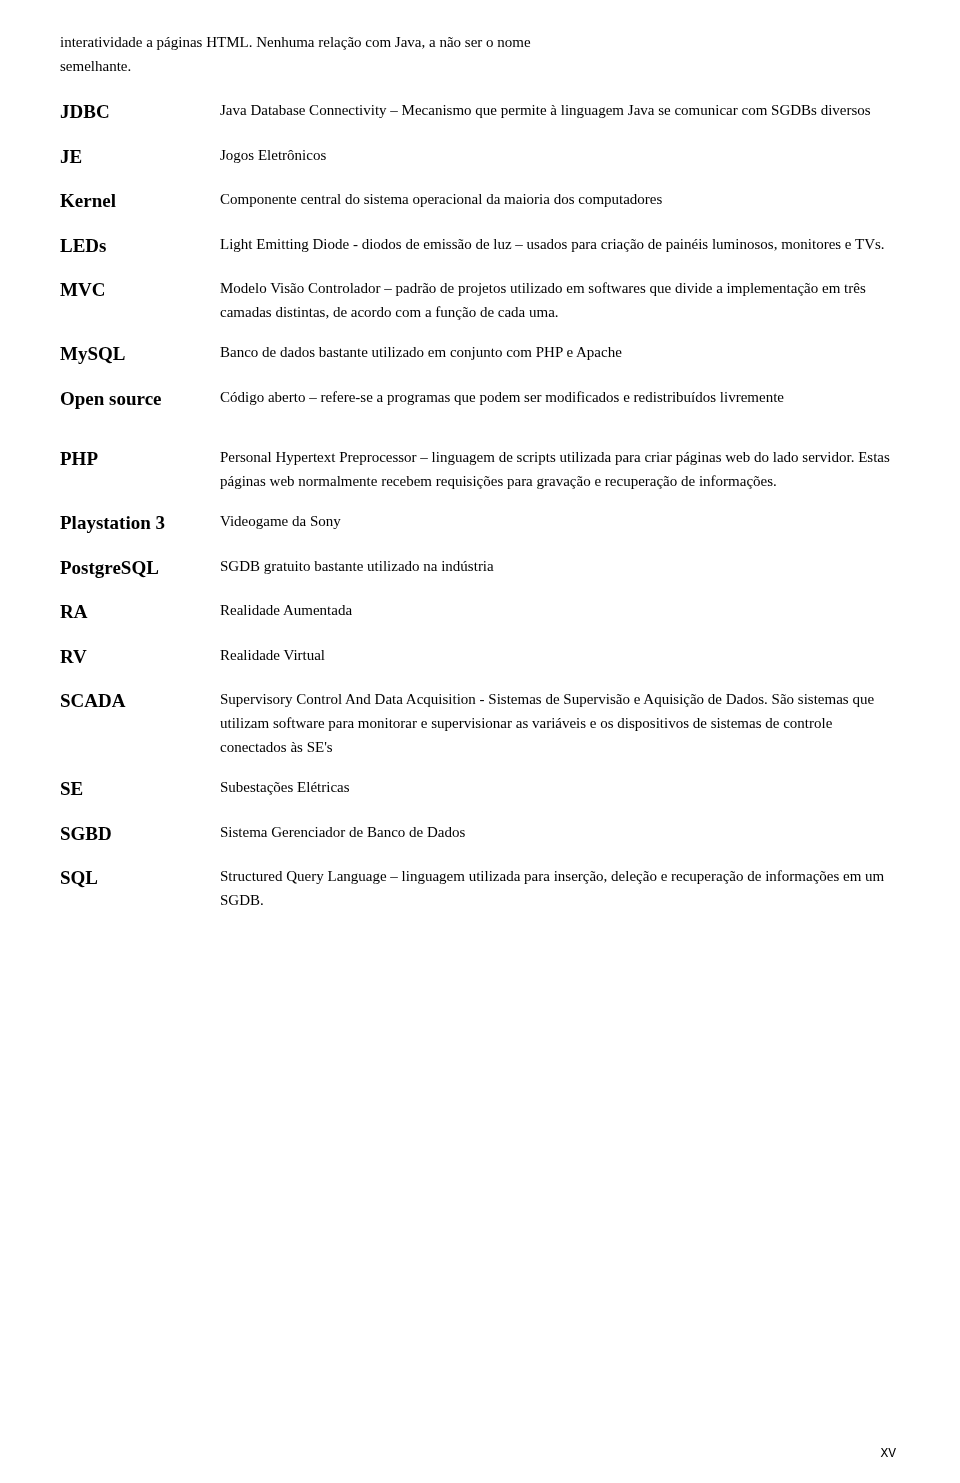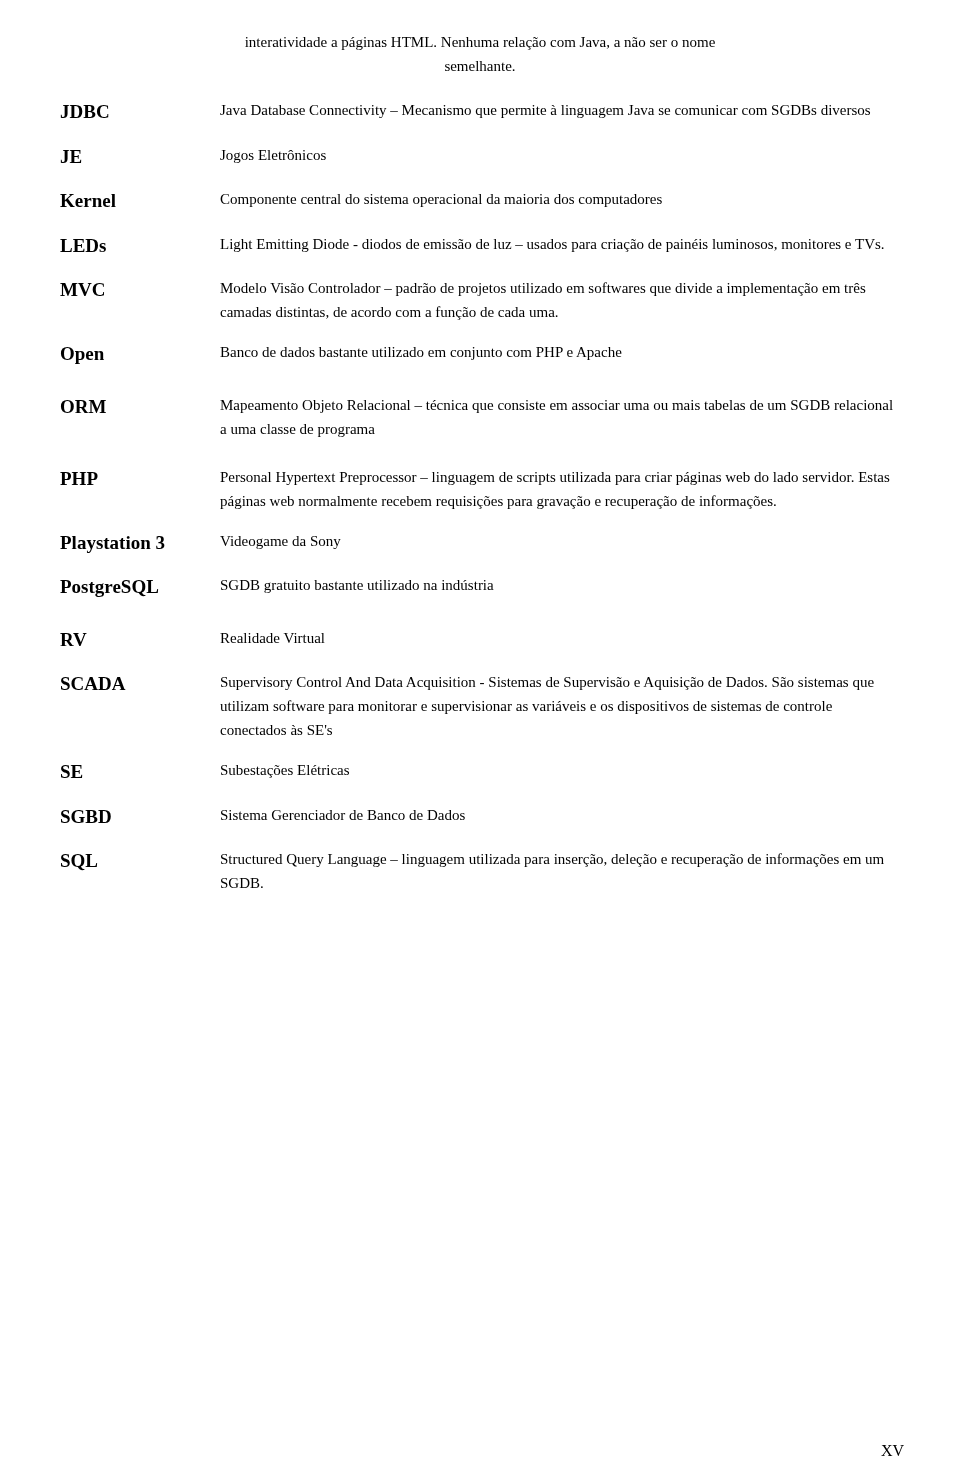--- a/index.html
+++ b/index.html
@@ -50,29 +50,28 @@
       vertical-align: top;
       margin-left: 31px;
     }
 
     .intro-text {
       margin-bottom: 16px;
       font-family: Georgia, 'Times New Roman', serif;
       font-size: 15px;
       line-height: 1.6;
       text-indent: 0;
-      text-align: center;
     }
 
     .page-number {
       position: absolute;
       bottom: 20px;
-      right: 56px;
-      font-family: Liberation Serif, serif;
-      font-size: 16px;
+      right: 64px;
+      font-family: Liberation Mono, monospace;
+      font-size: 13px;
     }
 
     em {
       font-style: italic;
     }
 
     .spacer-row td {
       height: 6px;
     }
   </style>
@@ -120,34 +119,34 @@
       </tr>
       <tr>
         <td class="term-cell">MVC</td>
         <td class="def-cell">Modelo Visão Controlador – padrão de projetos utilizado em softwares que divide a implementação em três camadas distintas, de acordo com a função de cada uma.</td>
       </tr>
       <tr class="spacer-row">
         <td></td>
         <td></td>
       </tr>
       <tr>
-        <td class="term-cell">Open</td>
+        <td class="term-cell">MySQL</td>
         <td class="def-cell">Banco de dados bastante utilizado em conjunto com PHP e Apache</td>
       </tr>
       <tr class="spacer-row">
         <td></td>
         <td></td>
       </tr>
-      <tr class="spacer-row">
-        <td></td>
-        <td></td>
-      </tr>
-      <tr>
-        <td class="term-cell">ORM</td>
-        <td class="def-cell">Mapeamento Objeto Relacional – técnica que consiste em associar uma ou mais tabelas de um SGDB relacional a uma classe de programa</td>
+      <tr>
+        <td class="term-cell">Open source</td>
+        <td class="def-cell">Código aberto – refere-se a programas que podem ser modificados e redistribuídos livremente</td>
+      </tr>
+      <tr class="spacer-row">
+        <td></td>
+        <td></td>
       </tr>
       <tr class="spacer-row">
         <td></td>
         <td></td>
       </tr>
       <tr class="spacer-row">
         <td></td>
         <td></td>
       </tr>
       <tr>
@@ -167,20 +166,24 @@
         <td></td>
       </tr>
       <tr>
         <td class="term-cell">PostgreSQL</td>
         <td class="def-cell">SGDB gratuito bastante utilizado na indústria</td>
       </tr>
       <tr class="spacer-row">
         <td></td>
         <td></td>
       </tr>
+      <tr>
+        <td class="term-cell">RA</td>
+        <td class="def-cell">Realidade Aumentada</td>
+      </tr>
       <tr class="spacer-row">
         <td></td>
         <td></td>
       </tr>
       <tr>
         <td class="term-cell">RV</td>
         <td class="def-cell">Realidade Virtual</td>
       </tr>
       <tr class="spacer-row">
         <td></td>

